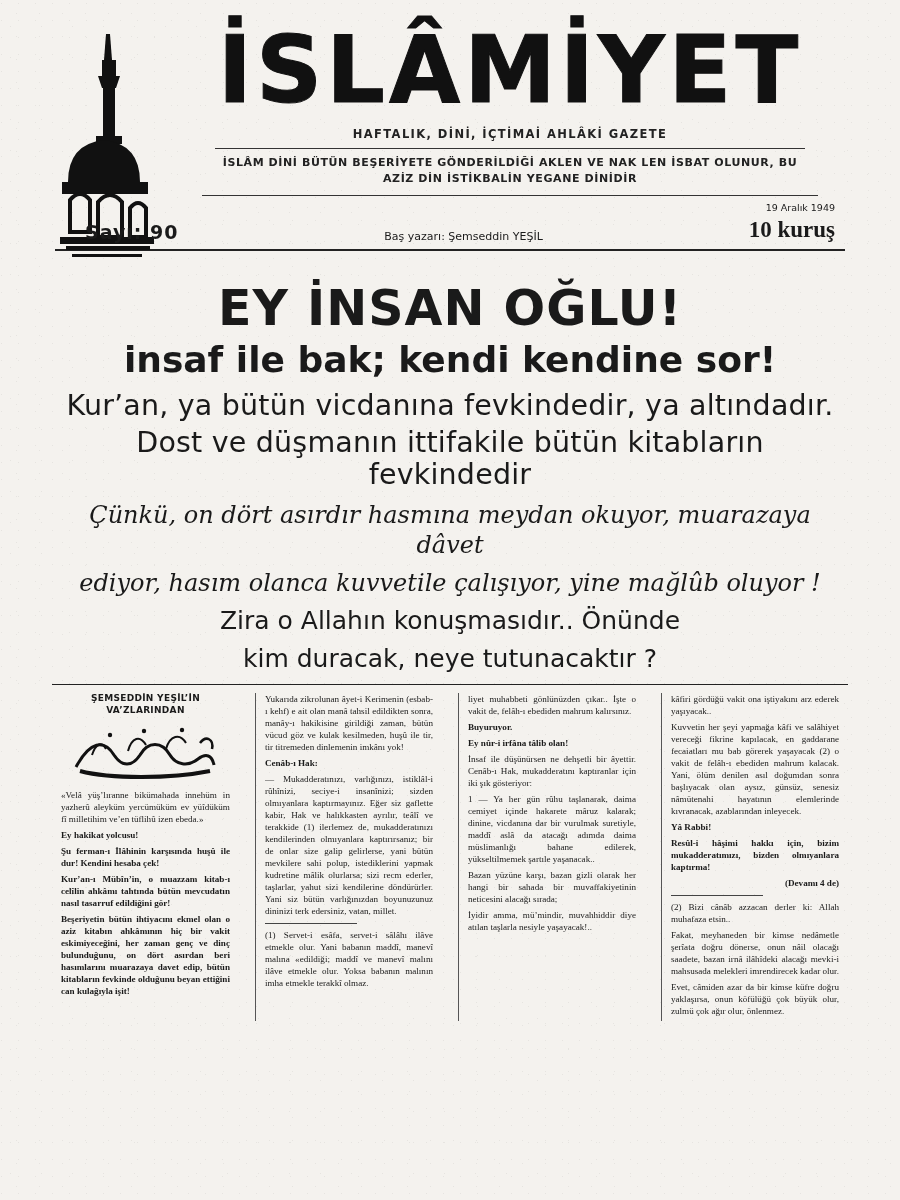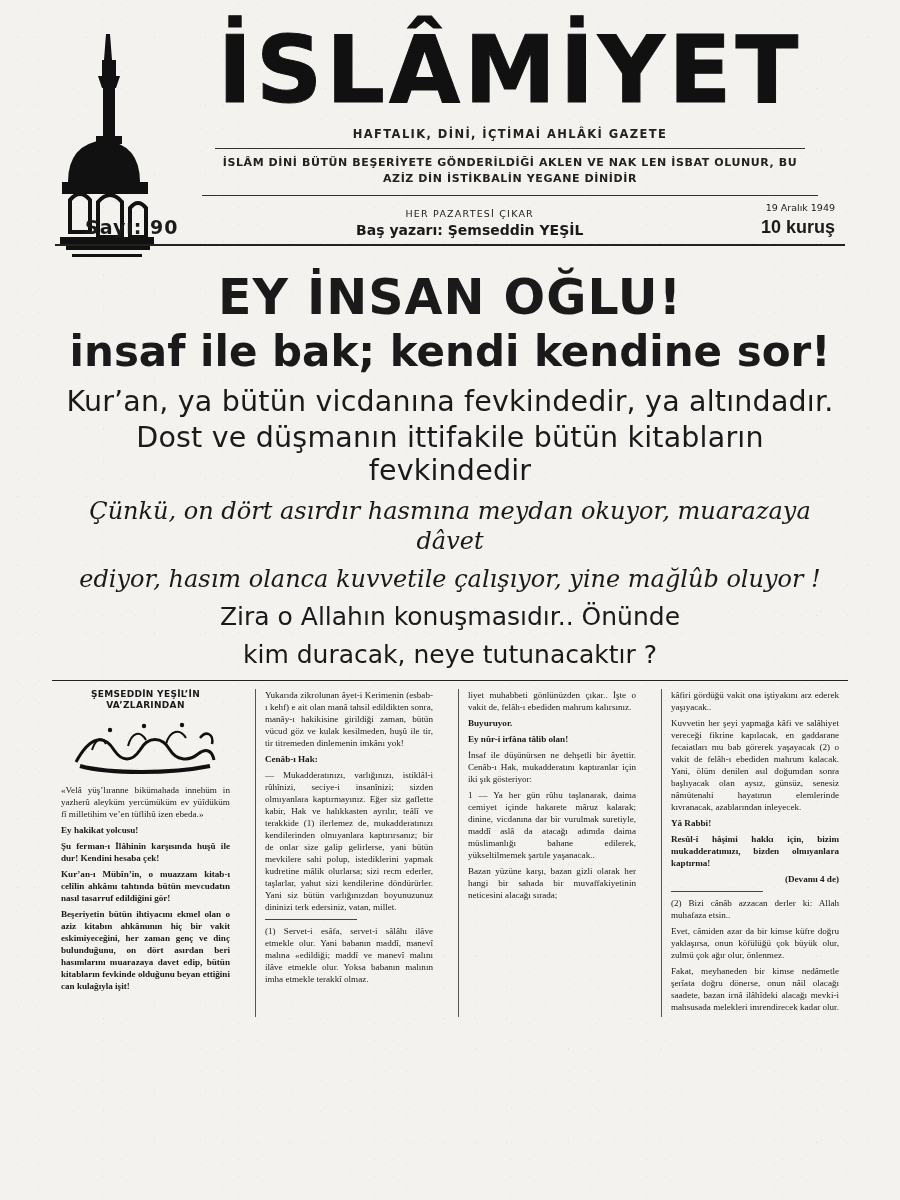--- a/index.html
+++ b/index.html
@@ -89,60 +89,60 @@
     flex:1;
   }
   .periodicity{
     font-family:"DejaVu Sans", sans-serif;
     font-size:9.5px;
     letter-spacing:1.2px;
     margin-bottom:3px;
   }
   .editor{
     font-family:"DejaVu Sans", sans-serif;
-    font-size:14px;
-    font-weight:bold;
+    font-size:11px;
+    font-weight:normal;
     text-align:center;
   }
   .inforight{
     text-align:right;
     padding-right:10px;
   }
   .date{
     font-family:"DejaVu Sans", sans-serif;
     font-size:9.5px;
     margin-bottom:4px;
   }
   .price{
-    font-family:Liberation Sans, sans-serif;
-    font-weight:bold;
-    font-size:18px;
+    font-family:Liberation Serif, serif;
+    font-weight:bold;
+    font-size:23px;
   }
   .rule-head{
     border-top:2px solid #222;
     margin:2px 55px 0 55px;
   }
   
   .headlines{
     margin:0 52px;
     text-align:center;
-    padding-top:22px;
+    padding-top:28px;
   }
   .h-main{
     font-family:"DejaVu Sans", sans-serif;
     font-weight:bold;
     font-size:49px;
     letter-spacing:1px;
     line-height:1.05;
     margin:4px 0 0 0;
   }
   .h-sub1{
     font-family:"DejaVu Sans", sans-serif;
     font-weight:bold;
-    font-size:42px;
+    font-size:36px;
     line-height:1.1;
     margin:6px 0 0 0;
   }
   .h-sub2{
     font-family:"DejaVu Sans", sans-serif;
     font-size:28.5px;
     line-height:1.15;
     margin:10px 0 0 0;
     letter-spacing:.2px;
   }
@@ -257,21 +257,20 @@
       <div class="rule-thin"></div>
       <div class="subtitle-2">İSLÂM DİNİ BÜTÜN BEŞERİYETE GÖNDERİLDİĞİ AKLEN VE NAK LEN İSBAT OLUNUR, BU</div>
       <div class="subtitle-2">AZİZ DİN İSTİKBALİN  YEGANE DİNİDİR</div>
       <div class="rule-thin2"></div>
     </div>
   </div>
 
   <div class="infobar">
     <div class="issue">Sayı:  90</div>
     <div class="infocenter">
-      <div class="periodicity">HER PAZARTESİ ÇIKAR</div>
       <div class="editor">Baş yazarı: Şemseddin YEŞİL</div>
     </div>
     <div class="inforight">
       <div class="date">19 Aralık 1949</div>
       <div class="price">10 kuruş</div>
     </div>
   </div>
   <div class="rule-head"></div>
 
   <div class="headlines">
@@ -322,28 +321,29 @@
       <p>(1) Servet-i esâfa, servet-i sâlâhı ilâve etmekle olur. Yani babanın maddî, manevî malına «edildiği; maddî ve manevî malını  ilâve etmekle olur. Yoksa babanın malının imha etmekle terakkî olmaz.</p>
     </div>
 
     <div class="col">
       <p>liyet muhabbeti gönlünüzden çıkar.. İşte o vakit de, felâh-ı ebediden mahrum kalırsınız.</p>
       <p class="bold">Buyuruyor.</p>
       <p class="bold">Ey nûr-i irfâna tâlib olan!</p>
       <p>İnsaf ile düşünürsen ne dehşetli bir âyettir. Cenâb-ı Hak, mukadderatını kaptıranlar için iki şık gösteriyor:</p>
       <p>1 — Ya her gün rûhu taşlanarak, daima cemiyet içinde hakarete mâruz kalarak; dinine, vicdanına dar bir vurulmak suretiyle, maddî aslâ da atacağı adımda daima müslimanlığı bahane edilerek, yükseltilmemek şartıle yaşanacak..</p>
       <p>Bazan yüzüne karşı, bazan gizli olarak her hangi bir sahada bir muvaffakiyetinin neticesini alacağı sırada;</p>
+      <p>İyidir amma, mü’mindir, muvahhiddir diye atılan  taşlarla nesiyle yaşayacak!..</p>
     </div>
 
     <div class="col">
       <p>kâfiri gördüğü vakit ona iştiyakını arz ederek yaşıyacak..</p>
       <p>Kuvvetin her şeyi yapmağa kâfi ve salâhiyet vereceği fikrine kapılacak, en gaddarane fecaiatları mu bab görerek yaşayacak (2) o vakit de felâh-ı ebediden mahrum kalacak. Yani, ölüm denilen asıl doğumdan sonra başlıyacak olan aysız, günsüz, senesiz nâmütenahi hayatının  elemlerinde kıvranacak, azablarından inleyecek.</p>
       <p class="bold">Yâ Rabbi!</p>
       <p class="bold">Resûl-i hâşimi hakkı için, bizim mukadderatımızı, bizden olmıyanlara kaptırma!</p>
       <p class="right bold">(Devamı 4 de)</p>
       <div class="small-rule"></div>
       <p>(2) Bizi cânâb azzacan derler ki: Allah muhafaza etsin..</p>
+      <p>Fakat, meyhaneden bir kimse nedâmetle şerîata doğru dönerse, onun nâil olacağı saadete, bazan irnâ ilâhîdeki alacağı mevki-i mahsusada melekleri imrendirecek kadar olur.</p>
       <p>Evet, câmiden azar da bir kimse küfre doğru yaklaşırsa, onun köfülüğü çok büyük olur, zulmü çok ağır olur, önlenmez.</p>
-      <p>Fakat, meyhaneden bir kimse nedâmetle şerîata doğru dönerse, onun nâil olacağı saadete, bazan irnâ ilâhîdeki alacağı mevki-i mahsusada melekleri imrendirecek kadar olur.</p>
     </div>
 
   </div>
 </div>
 
 </body></html>

